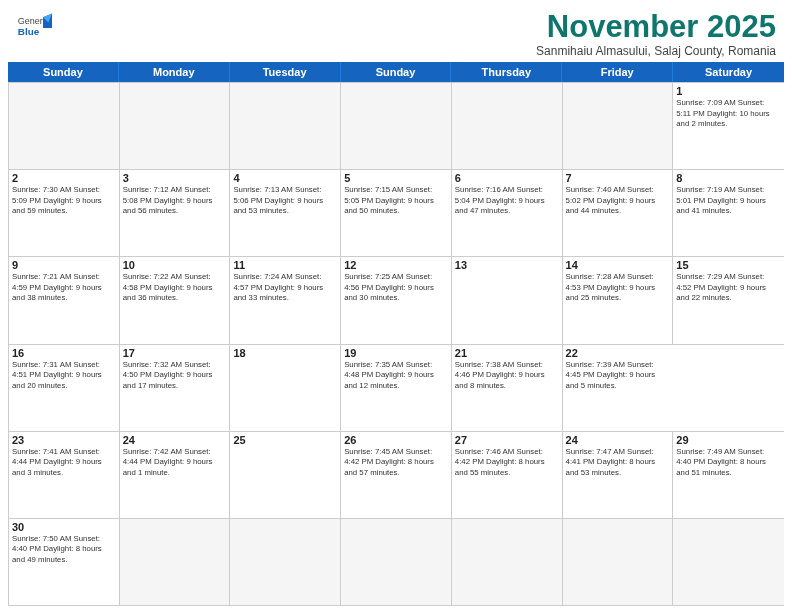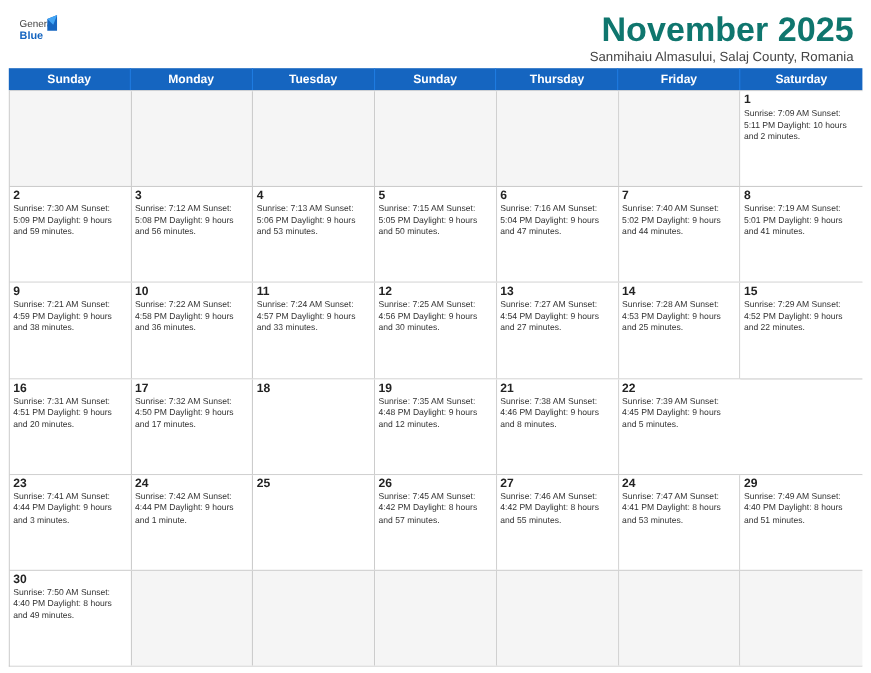--- a/index.html
+++ b/index.html
@@ -228,24 +228,20 @@
           </div>
           <div class="day-cell">
             <div class="day-num">12</div>
             <div class="day-info">Sunrise: 7:25 AM
 Sunset: 4:56 PM
 Daylight: 9 hours
 and 30 minutes.</div>
           </div>
           <div class="day-cell">
             <div class="day-num">13</div>
-            <div class="day-info">Sunrise: 7:27 AM
-Sunset: 4:54 PM
-Daylight: 9 hours
-and 27 minutes.</div>
           </div>
           <div class="day-cell">
             <div class="day-num">14</div>
             <div class="day-info">Sunrise: 7:28 AM
 Sunset: 4:53 PM
 Daylight: 9 hours
 and 25 minutes.</div>
           </div>
           <div class="day-cell">
             <div class="day-num">15</div>

